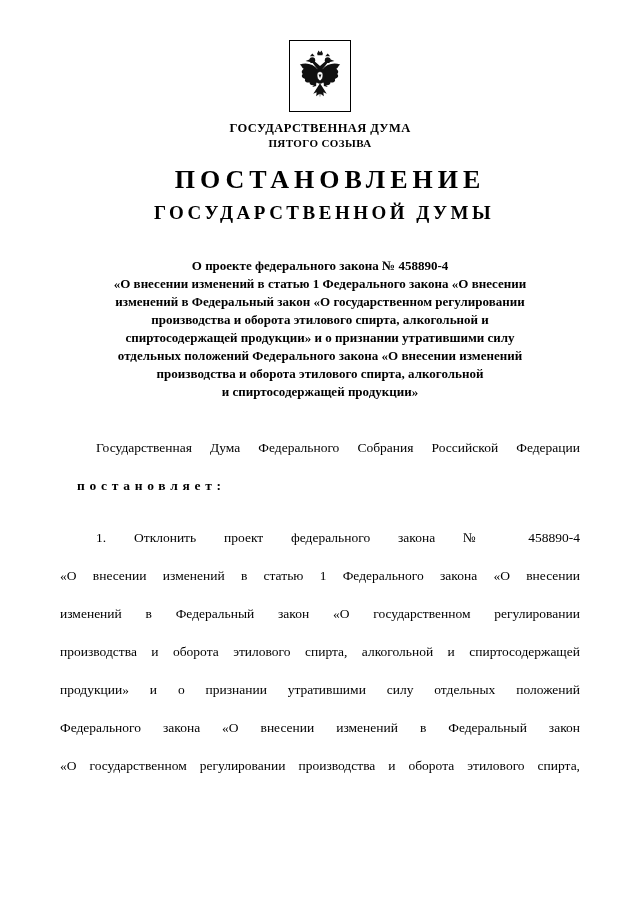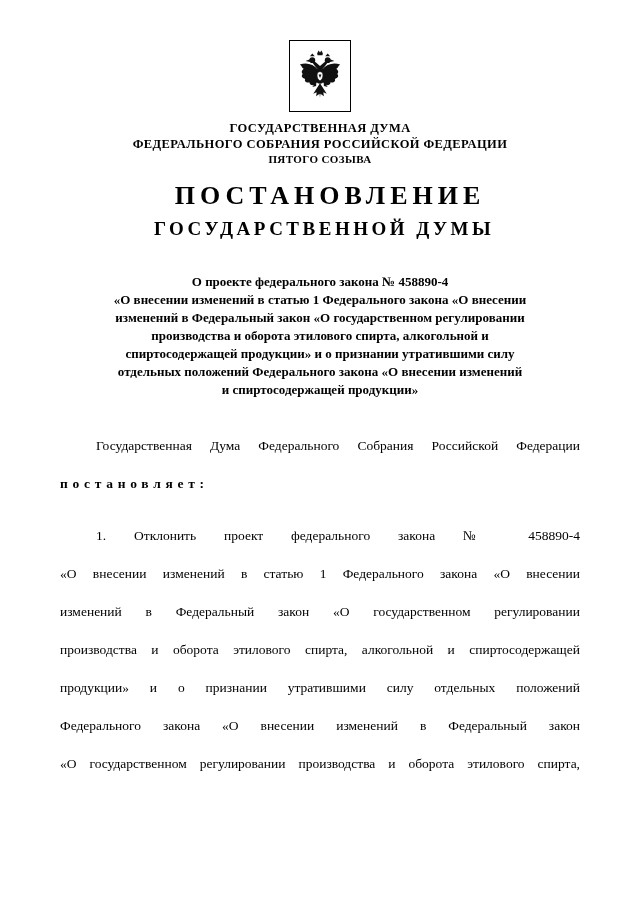--- a/index.html
+++ b/index.html
@@ -66,20 +66,21 @@
     line-height: 38px;
     white-space: normal;
   }
   .indent { text-indent: 36px; }
   .decree {
     font-weight: bold;
     letter-spacing: 0.35em;
     line-height: 38px;
     text-align: right;
     text-align-last: left;
+    margin-left: 17px;
   }
   .item { margin-top: 14px; }
 </style>
 </head>
 <body>
 
 <div class="page">
 
   <div class="emblem-box">
     <svg width="48" height="56" viewBox="0 0 100 110" xmlns="http://www.w3.org/2000/svg">
@@ -114,36 +115,36 @@
 
         <path d="M50 46 C46 46 44 49 44 53 C44 59 46 63 50 65 C54 63 56 59 56 53 C56 49 54 46 50 46 Z" fill="#ffffff" stroke="#111111" stroke-width="1"></path>
 
         <path d="M47 52 L53 52 L50 59 Z" fill="#111111"></path>
       </g>
     </svg>
   </div>
 
   <div class="doc-header">
     <div class="h-line1">ГОСУДАРСТВЕННАЯ ДУМА</div>
-    <div class="h-line2">ФЕДЕРАЛЬНОГО СОБРАНИЯ РОССИЙСКОЙ ФЕДЕРАЦИИ</div>
     <div class="h-line3">ПЯТОГО СОЗЫВА</div>
   </div>
 
   <div class="doc-title">
     <div class="title-main">ПОСТАНОВЛЕНИЕ</div>
     <div class="title-sub">ГОСУДАРСТВЕННОЙ  ДУМЫ</div>
   </div>
 
   <div class="subject">
     <div>О проекте федерального закона № 458890-4</div>
     <div>«О внесении изменений в статью 1 Федерального закона «О внесении</div>
     <div>изменений в Федеральный закон «О государственном регулировании</div>
     <div>производства и оборота этилового спирта, алкогольной и</div>
     <div>спиртосодержащей продукции» и о признании утратившими силу</div>
     <div>отдельных положений Федерального закона «О внесении изменений</div>
+    <div>производства и оборота этилового спирта, алкогольной</div>
     <div>и спиртосодержащей продукции»</div>
   </div>
 
   <div class="body-text">
     <div class="jline indent">Государственная Дума Федерального Собрания Российской Федерации</div>
     <div class="decree">постановляет:</div>
     <div class="item">
       <div class="jline indent">1. Отклонить проект федерального закона № 458890-4</div>
       <div class="jline">«О внесении изменений в статью 1 Федерального закона «О внесении</div>
       <div class="jline">изменений в Федеральный закон «О государственном регулировании</div>

